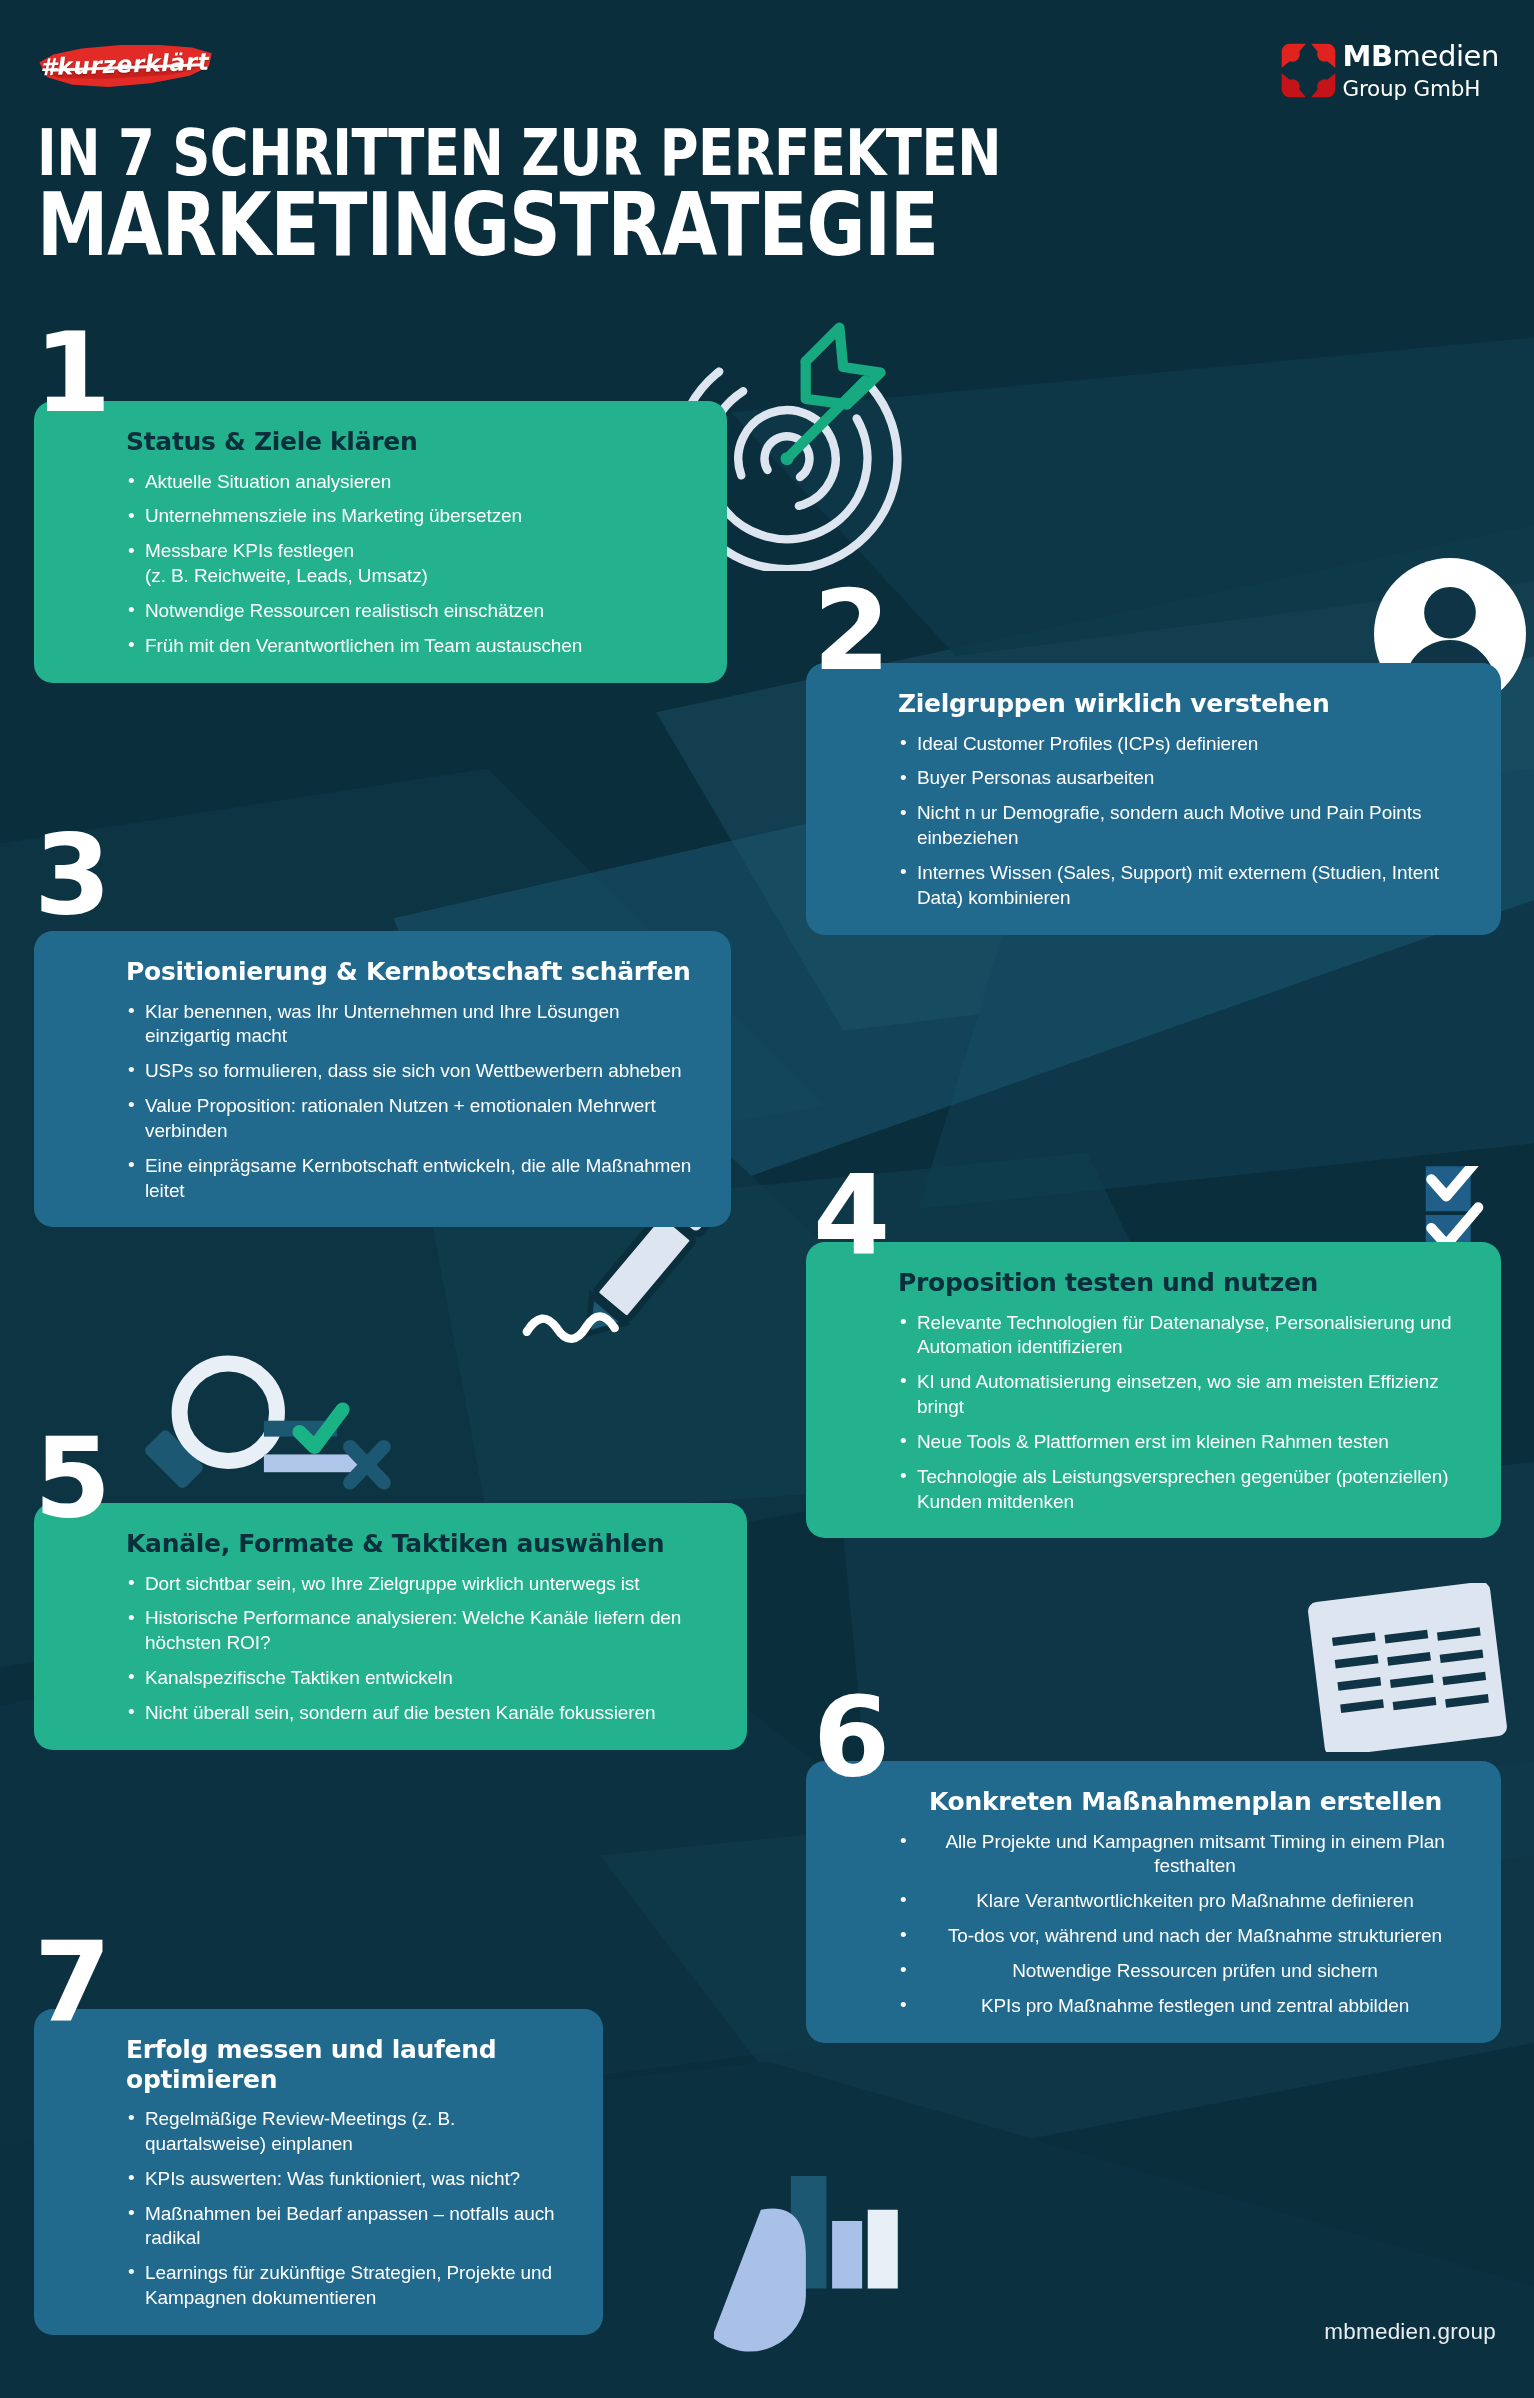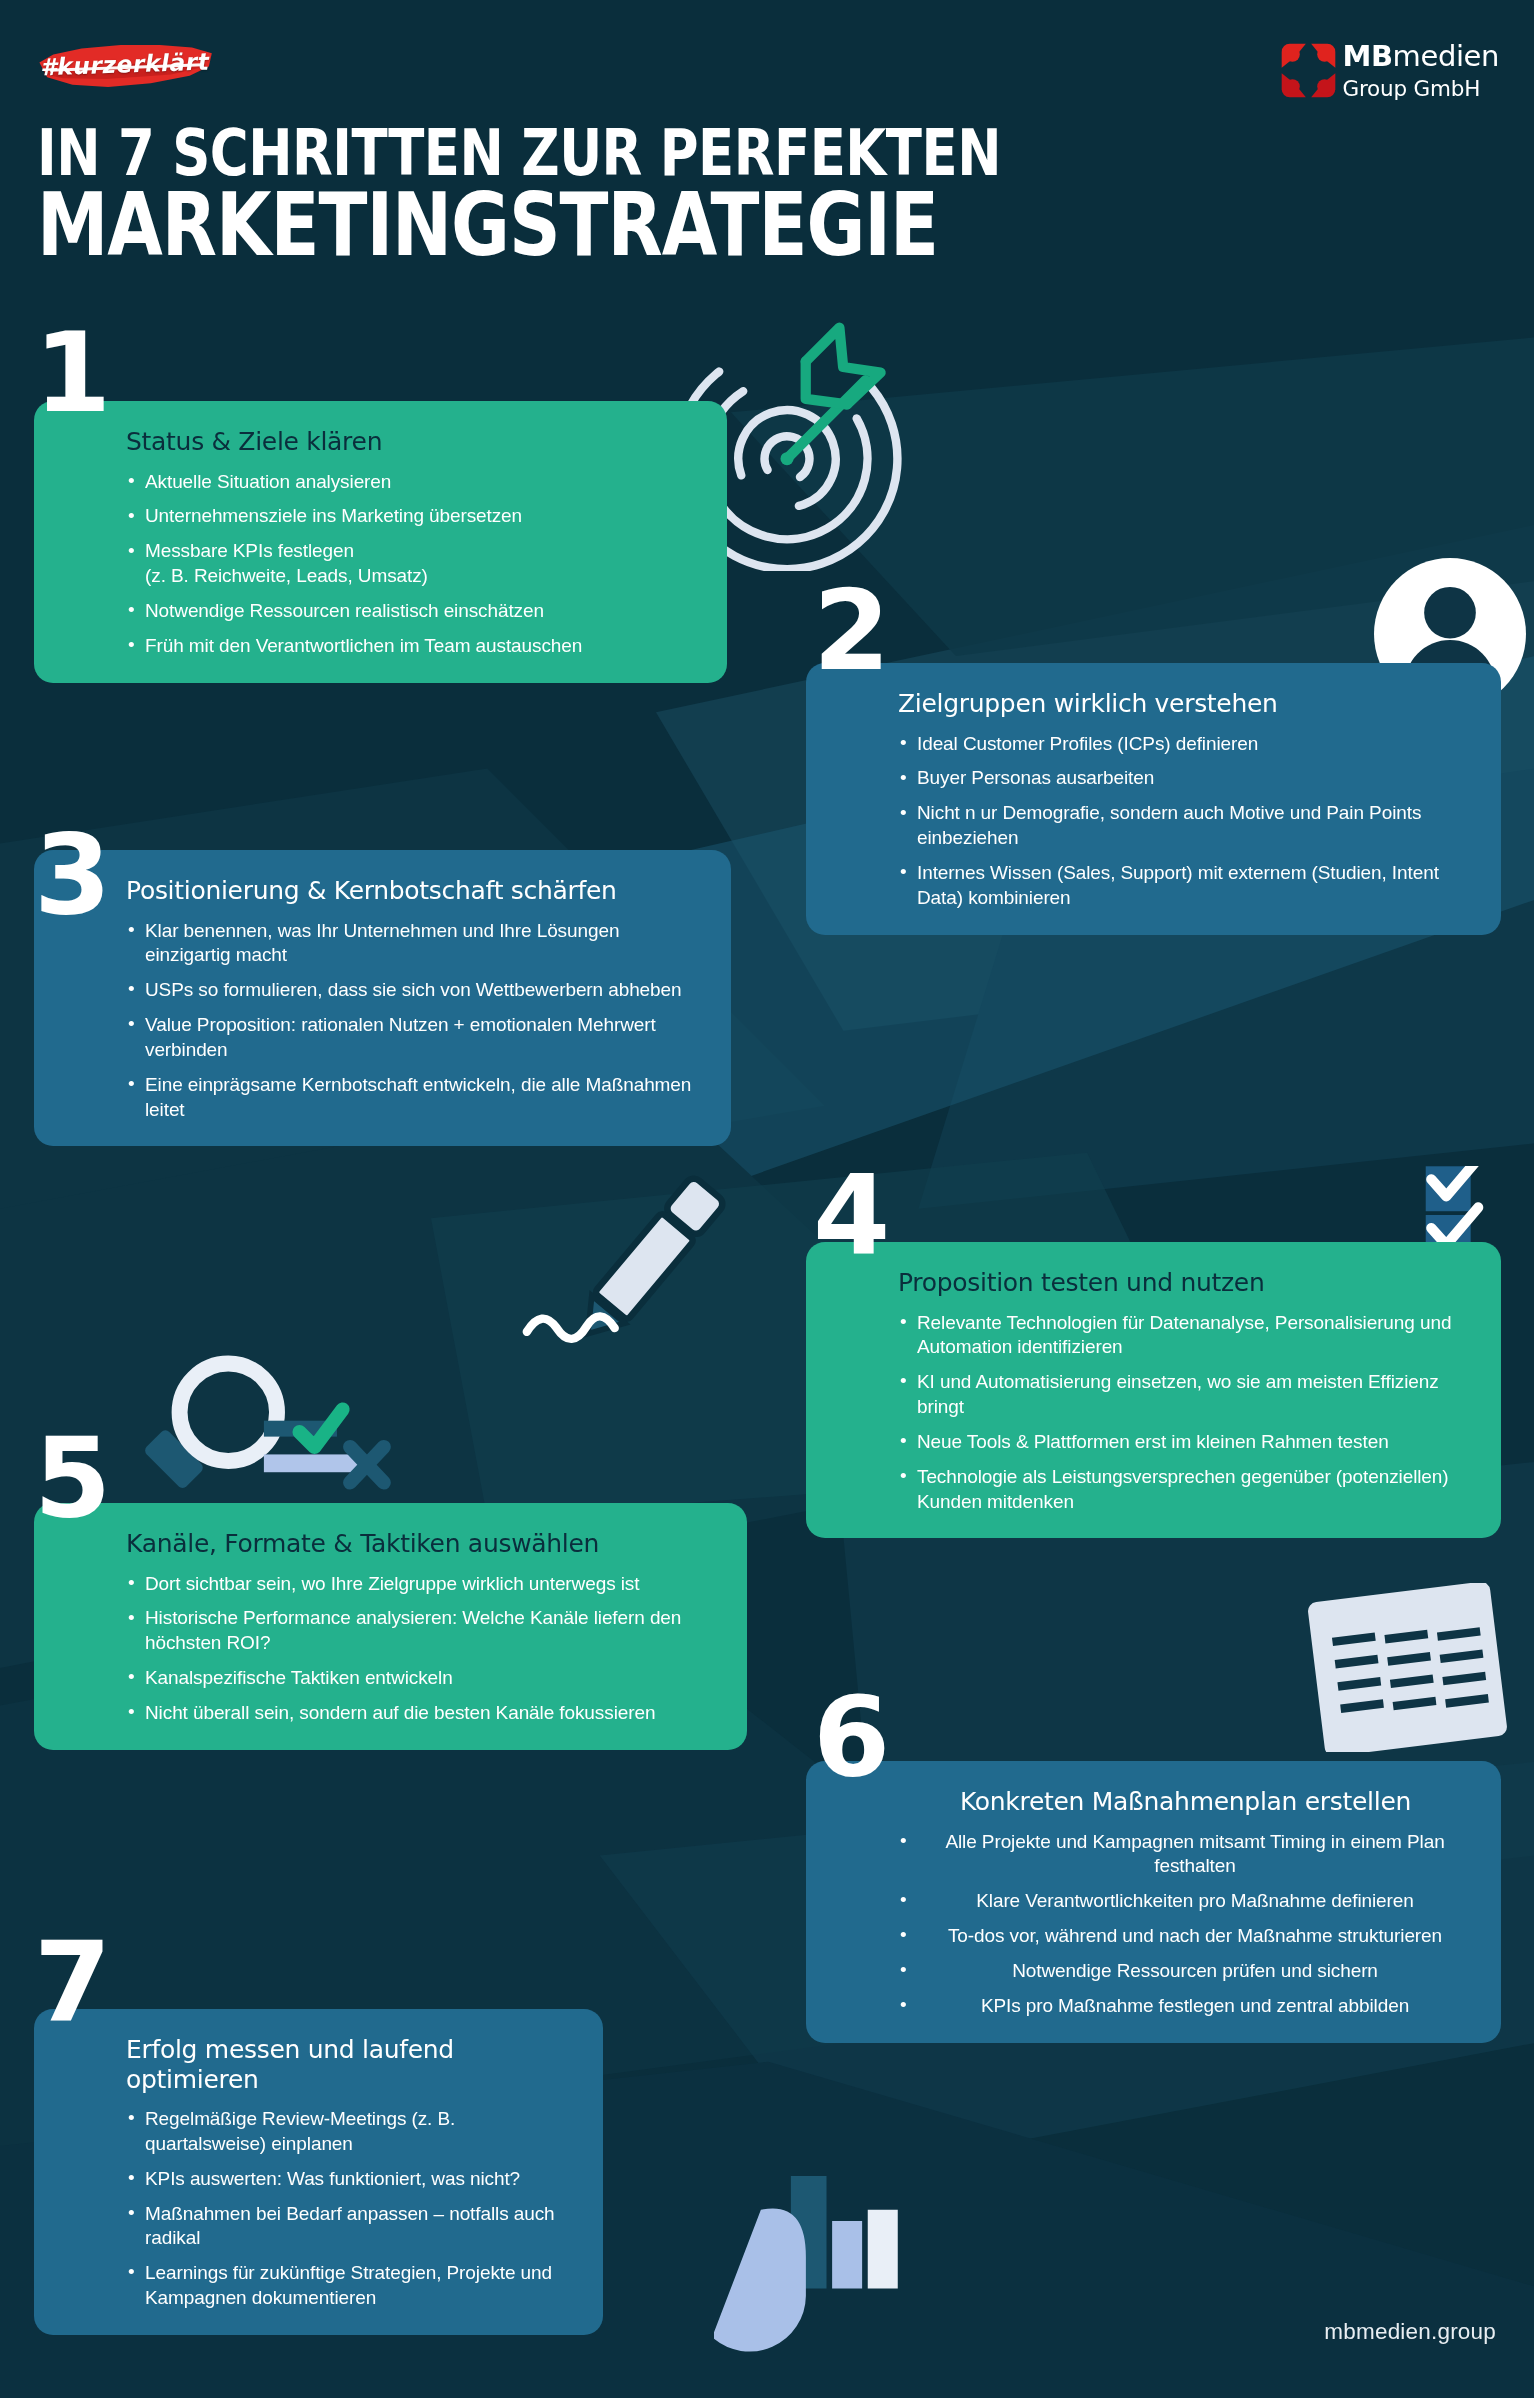--- a/index.html
+++ b/index.html
@@ -118,21 +118,21 @@
     position: absolute;
     border-radius: 19px;
     padding: 26px 28px 24px 92px;
   }
   .card.green { background: #24b18d; }
   .card.blue  { background: #216a8e; }
 
   .card-title {
     font-family: "DejaVu Sans", sans-serif;
     font-size: 25px;
-    font-weight: 400;
+    font-weight: 700;
     color: #0a2e3c;
     line-height: 1.18;
     margin-bottom: 13px;
     letter-spacing: -0.3px;
   }
   .card.blue .card-title { color: #ffffff; }
 
   .bullets { list-style: none; }
   .bullets li {
     position: relative;
@@ -320,21 +320,21 @@
     <div class="card-title">Zielgruppen wirklich verstehen</div>
     <ul class="bullets">
       <li>Ideal Customer Profiles (ICPs) definieren</li>
       <li>Buyer Personas ausarbeiten</li>
       <li>Nicht n ur Demografie, sondern auch Motive und Pain Points einbeziehen</li>
       <li>Internes Wissen (Sales, Support) mit externem (Studien, Intent Data) kombinieren</li>
     </ul>
   </div>
 
   <div class="step-num" style="left:34px; top:832px;">3</div>
-  <div class="card blue" style="left:34px; top:850px; width:697px;">
+  <div class="card blue" style="left:34px; top:931px; width:697px;">
     <div class="card-title">Positionierung &amp; Kernbotschaft schärfen</div>
     <ul class="bullets">
       <li>Klar benennen, was Ihr Unternehmen und Ihre Lösungen einzigartig macht</li>
       <li>USPs so formulieren, dass sie sich von Wettbewerbern abheben</li>
       <li>Value Proposition: rationalen Nutzen + emotionalen Mehrwert verbinden</li>
       <li>Eine einprägsame Kernbotschaft entwickeln, die alle Maßnahmen leitet</li>
     </ul>
   </div>
 
   <div class="step-num" style="left:813px; top:1173px;">4</div>

